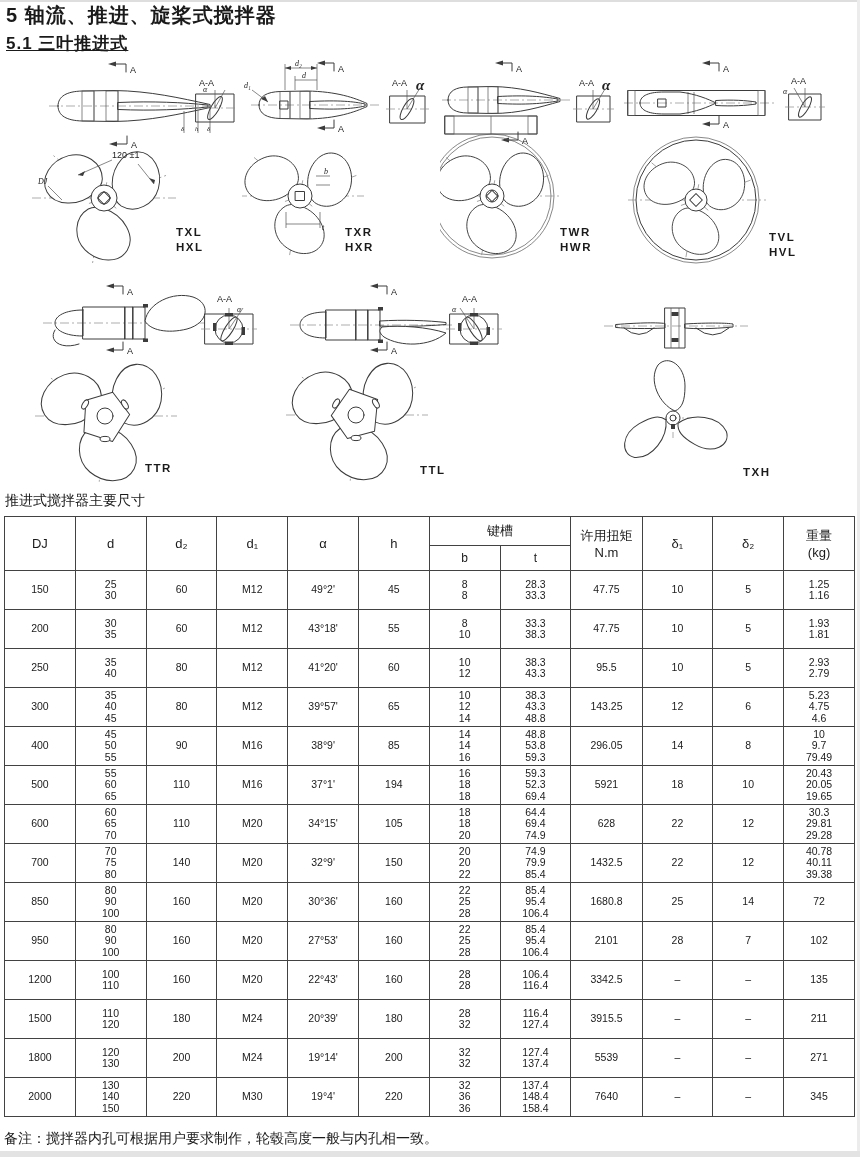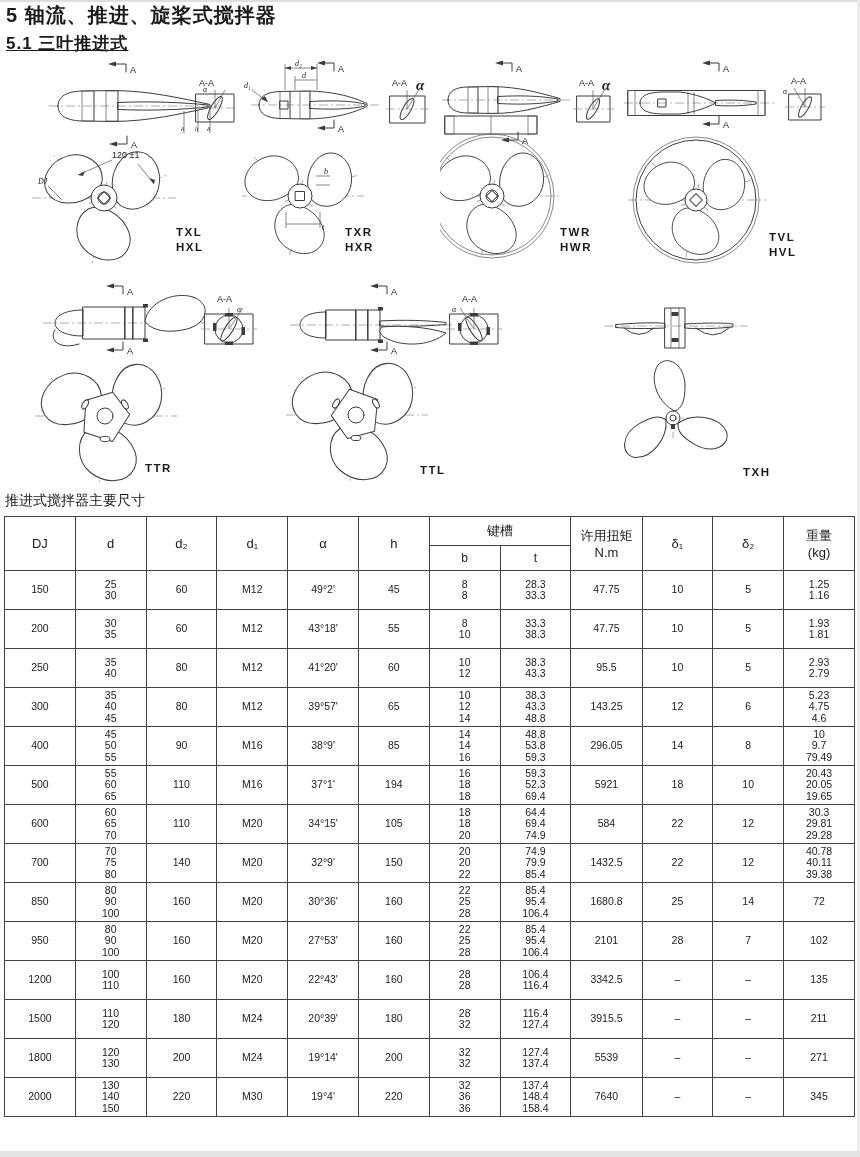--- a/index.html
+++ b/index.html
@@ -788,21 +788,21 @@
             <div>18</div>
             <div>18</div>
             <div>20</div>
           </td>
           <td>
             <div>64.4</div>
             <div>69.4</div>
             <div>74.9</div>
           </td>
           <td>
-            <div>584</div>
+            <div>628</div>
           </td>
           <td>
             <div>22</div>
           </td>
           <td>
             <div>12</div>
           </td>
           <td>
             <div>30.3</div>
             <div>29.81</div>
@@ -1106,17 +1106,18 @@
           <td>
             <div>–</div>
           </td>
           <td>
             <div>345</div>
           </td>
         </tr>
       </tbody>
   </table>
 
+  <div class="footnote">备注：搅拌器内孔可根据用户要求制作，轮毂高度一般与内孔相一致。</div>
 
   <div class="edge-top"></div>
   <div class="edge-right"></div>
   <div class="edge-bottom"></div>
 </div>
 
 </body></html>

